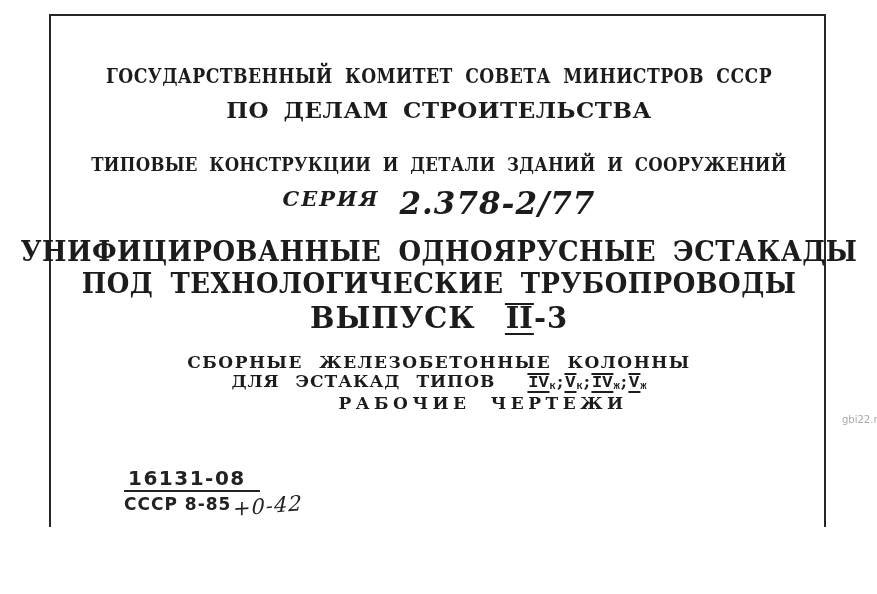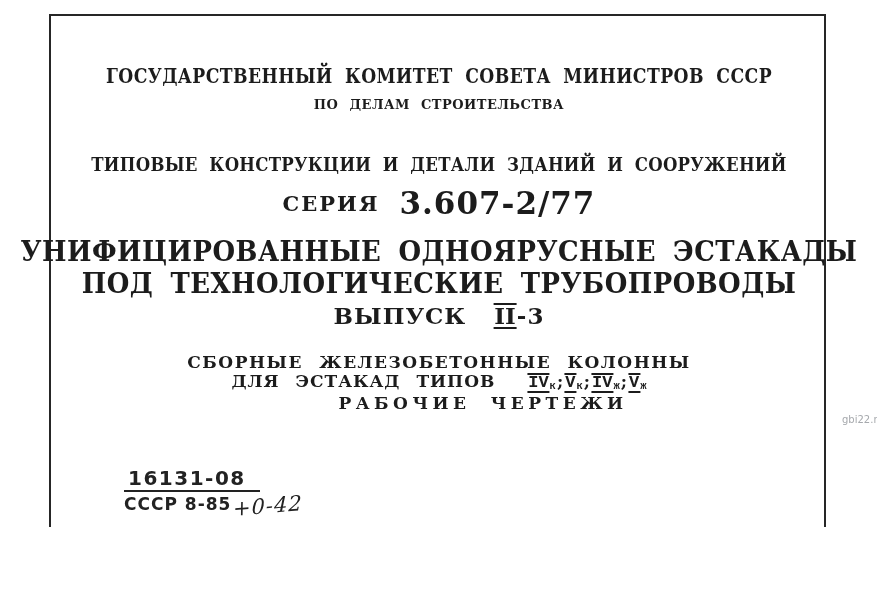--- a/index.html
+++ b/index.html
@@ -31,31 +31,31 @@
     white-space: nowrap;
     font-weight: bold;
     text-align: center;
     line-height: 1;
   }
   .squeeze86 { transform: translateX(-50%) scaleX(0.86); }
   .squeeze92 { transform: translateX(-50%) scaleX(0.92); }
   .squeeze96 { transform: translateX(-50%) scaleX(0.96); }
 
   .gov-line1 { top: 66px;  font-size: 20px; word-spacing: 7px; letter-spacing: 0.5px; }
-  .gov-line2 { top: 98px;  font-size: 13px; word-spacing: 6px; letter-spacing: 0.5px; text-align: right; }
+  .gov-line2 { top: 98px;  font-size: 23px; word-spacing: 6px; letter-spacing: 0.5px; text-align: right; }
   .gov-line3 { top: 122px; font-size: 17px; word-spacing: 5px; letter-spacing: 0.5px; }
   .caption   { top: 156px; font-size: 18px; word-spacing: 6px; letter-spacing: 0.3px; }
 
-  .series { top: 188px; display: flex; align-items: center; gap: 20px; }
+  .series { top: 188px; display: flex; align-items: flex-start; gap: 20px; font-style: italic; }
   .series-label  { font-size: 21px; letter-spacing: 2px; font-weight: bold; }
   .series-number { font-size: 31px; font-weight: bold; letter-spacing: 1px; }
 
   .title1 { top: 238px; font-size: 27px; word-spacing: 8px; letter-spacing: 0.5px; }
   .title2 { top: 270px; font-size: 27px; word-spacing: 8px; letter-spacing: 0.5px; }
-  .issue  { top: 303px; font-size: 23px; word-spacing: 18px; letter-spacing: 1px; }
+  .issue  { top: 303px; font-size: 29px; word-spacing: 18px; letter-spacing: 1px; }
 
   .sub1   { top: 354px; font-size: 17px; word-spacing: 9px;  letter-spacing: 1.5px; }
   .sub2   { top: 373px; font-size: 17px; word-spacing: 9px;  letter-spacing: 1px; }
   .sub3   { top: 395px; font-size: 17px; word-spacing: 10px; letter-spacing: 4.5px; margin-left: 44px; }
 
   .roman {
     display: inline-block;
     line-height: 0.95;
     border-top: 2px solid currentColor;
     border-bottom: 2px solid currentColor;
@@ -120,21 +120,21 @@
 <div id="page">
   <div id="frame"></div>
 
   <div class="line gov-line1 squeeze86">ГОСУДАРСТВЕННЫЙ КОМИТЕТ СОВЕТА МИНИСТРОВ СССР</div>
   <div class="line gov-line2">ПО ДЕЛАМ СТРОИТЕЛЬСТВА</div>
 
   <div class="line caption squeeze92">ТИПОВЫЕ КОНСТРУКЦИИ И ДЕТАЛИ ЗДАНИЙ И СООРУЖЕНИЙ</div>
 
   <div class="line series">
     <span class="series-label">СЕРИЯ</span>
-    <span class="series-number">3.607-2/77</span>
+    <span class="series-number">2.378-2/77</span>
   </div>
 
   <div class="line title1 squeeze96">УНИФИЦИРОВАННЫЕ ОДНОЯРУСНЫЕ ЭСТАКАДЫ</div>
   <div class="line title2 squeeze96">ПОД ТЕХНОЛОГИЧЕСКИЕ ТРУБОПРОВОДЫ</div>
 
   <div class="line issue"><span>ВЫПУСК</span> <span><span class="roman">II</span><span>-3</span></span></div>
 
   <div class="line sub1">СБОРНЫЕ ЖЕЛЕЗОБЕТОННЫЕ КОЛОННЫ</div>
 
   <div class="line sub2"><span>ДЛЯ ЭСТАКАД ТИПОВ</span>&nbsp;&nbsp;<span><span class="type-item"><span class="roman">IV</span><span class="rsub">к</span></span><span class="tsep">;</span><span class="type-item"><span class="roman">V</span><span class="rsub">к</span></span><span class="tsep">;</span><span class="type-item"><span class="roman">IV</span><span class="rsub">ж</span></span><span class="tsep">;</span><span class="type-item"><span class="roman">V</span><span class="rsub">ж</span></span></span></div>

